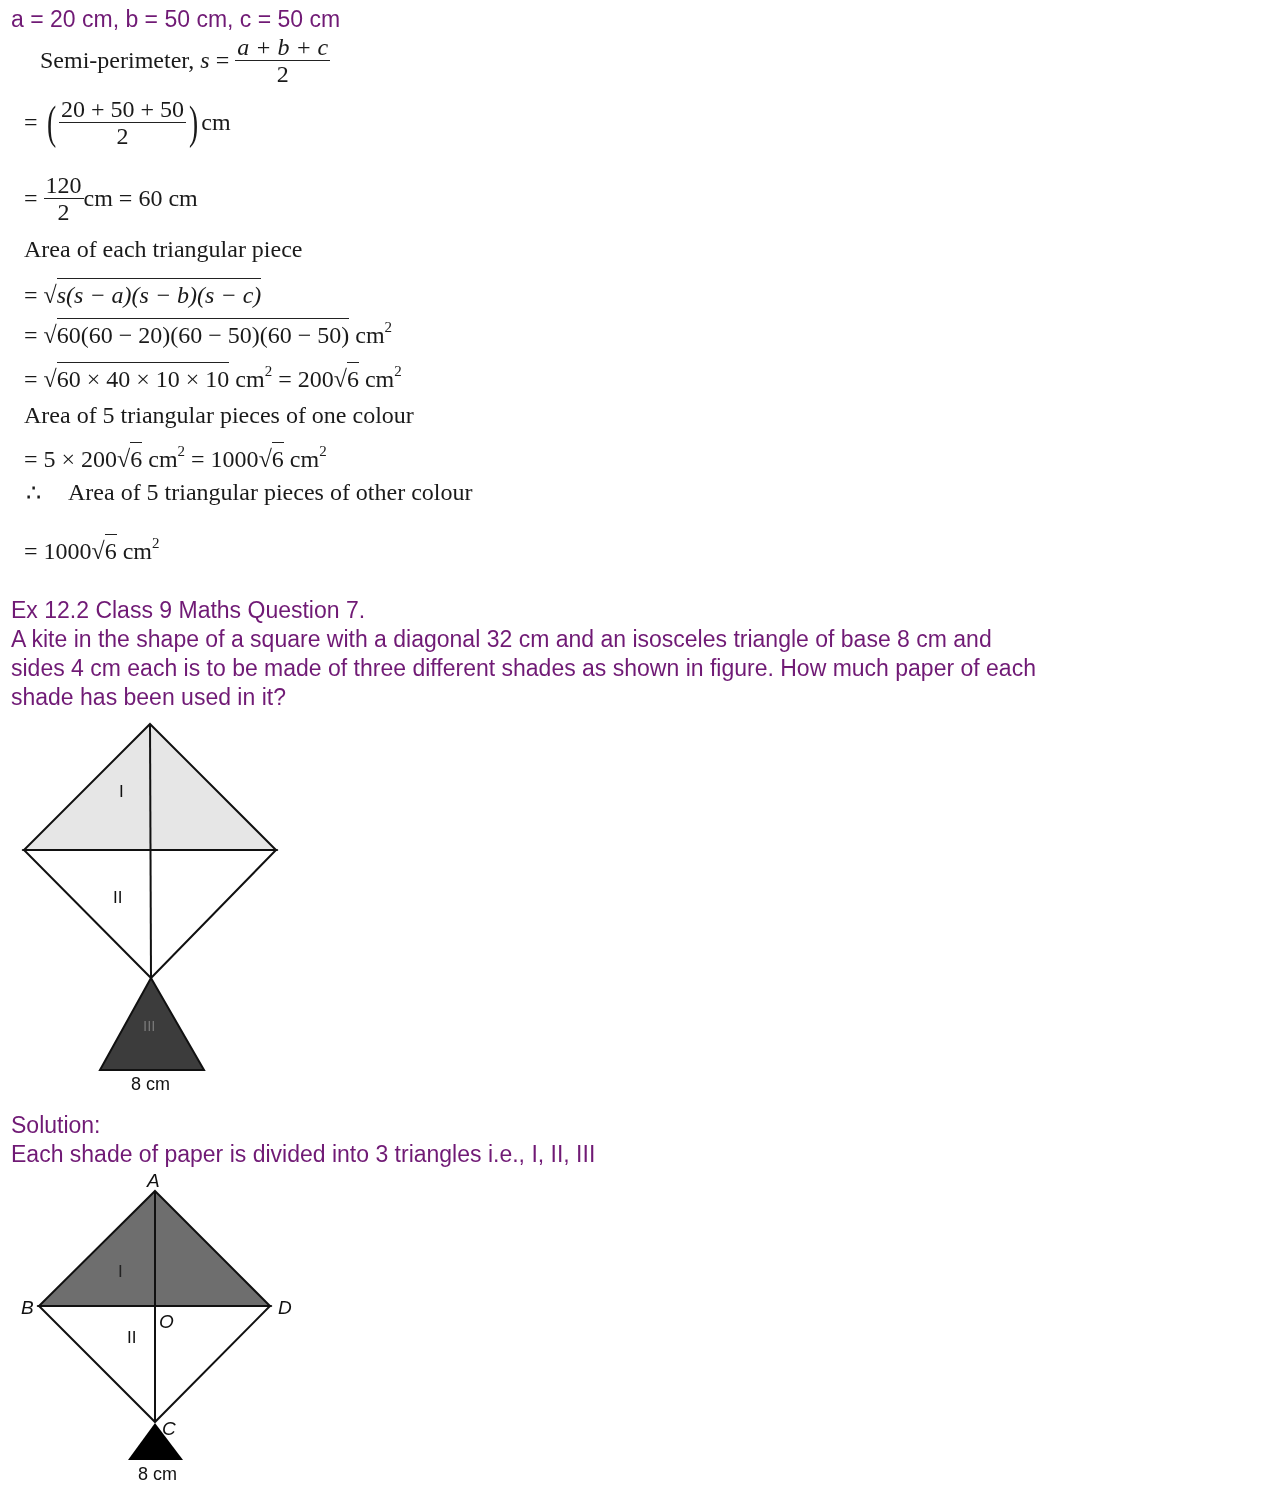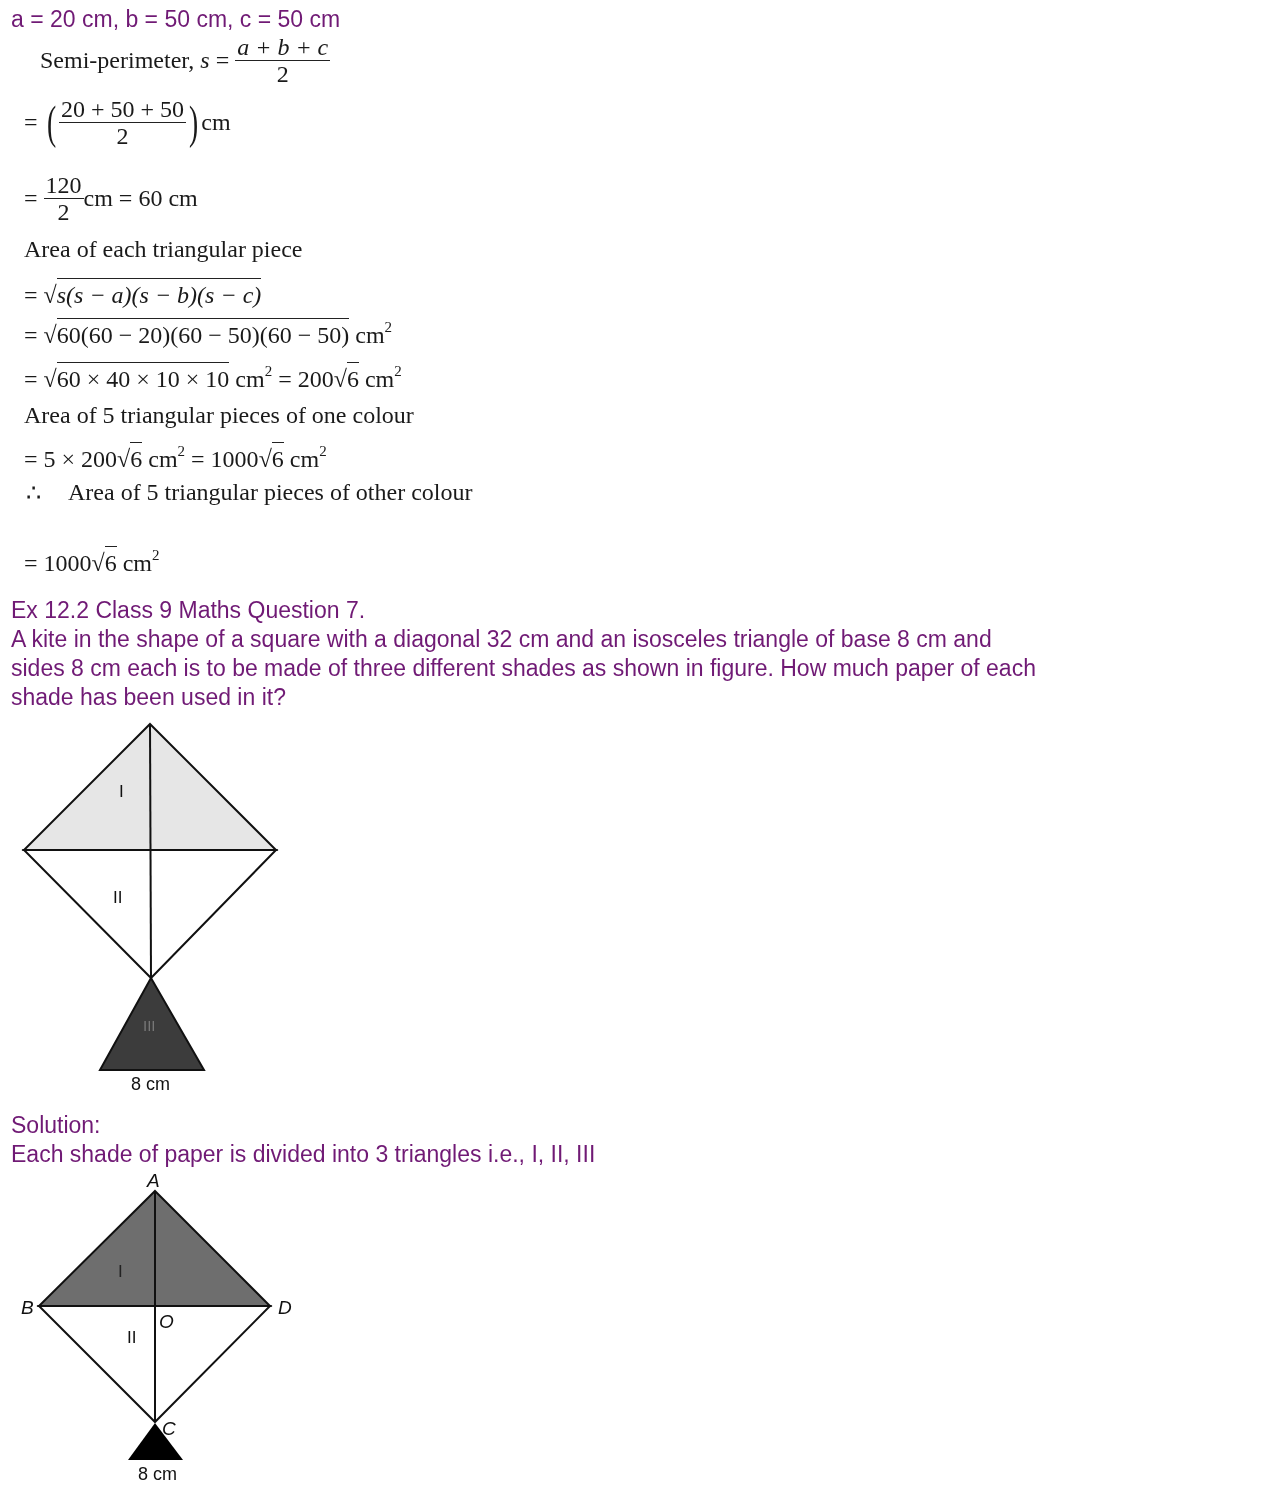--- a/index.html
+++ b/index.html
@@ -61,27 +61,27 @@
 
 <div class="abs serif" style="left:24px; top:402px;">Area of 5 triangular pieces of one colour</div>
 
 <div class="abs serif" style="left:24px; top:442px;">
   <span>= 5 × 200</span><span class="sqrt">√<span class="rad">6</span></span><span> cm</span><span class="sup">2</span><span> = 1000</span><span class="sqrt">√<span class="rad">6</span></span><span> cm</span><span class="sup">2</span>
 </div>
 
 <div class="abs serif" style="left:26px; top:479px;">∴</div>
 <div class="abs serif" style="left:68px; top:479px;">Area of 5 triangular pieces of other colour</div>
 
-<div class="abs serif" style="left:24px; top:546px;text-align:center;">
+<div class="abs serif" style="left:24px; top:534px;text-align:center;">
   <span>= 1000</span><span class="sqrt">√<span class="rad">6</span></span><span> cm</span><span class="sup">2</span>
 </div>
 
 <div class="abs sans" style="left:11px; top:596px;">Ex 12.2 Class 9 Maths Question 7.</div>
 <div class="abs sans" style="left:11px; top:625px;">A kite in the shape of a square with a diagonal 32 cm and an isosceles triangle of base 8 cm and</div>
-<div class="abs sans" style="left:11px; top:654px;">sides 8 cm each is to be made of three different shades as shown in figure. How much paper of each</div>
+<div class="abs sans" style="left:11px; top:654px;">sides 4 cm each is to be made of three different shades as shown in figure. How much paper of each</div>
 <div class="abs sans" style="left:11px; top:683px;">shade has been used in it?</div>
 
 <svg class="abs" style="left:0; top:715px;" width="300" height="395">
   <polygon points="150,9 276,135 24,135" fill="#e6e6e6" stroke="#111" stroke-width="2"></polygon>
   <polygon points="24,135 276,135 151,263" fill="#ffffff" stroke="#111" stroke-width="2"></polygon>
   <line x1="150" y1="9" x2="151" y2="263" stroke="#111" stroke-width="2"></line>
   <line x1="24" y1="135" x2="276" y2="135" stroke="#111" stroke-width="2"></line>
   <polygon points="151,263 100,355 204,355" fill="#3c3c3c" stroke="#111" stroke-width="2"></polygon>
   <text x="119" y="82" font-size="17" fill="#111">I</text>
   <text x="113" y="188" font-size="17" fill="#111">II</text>

